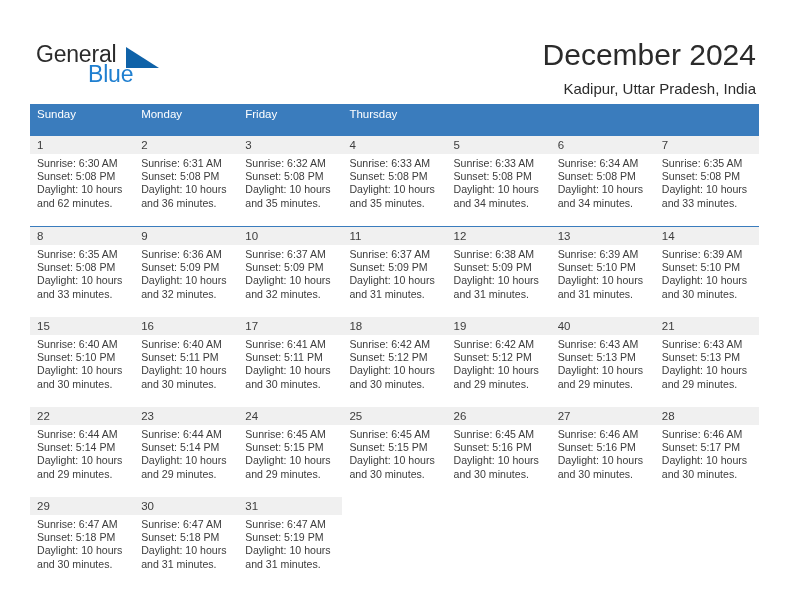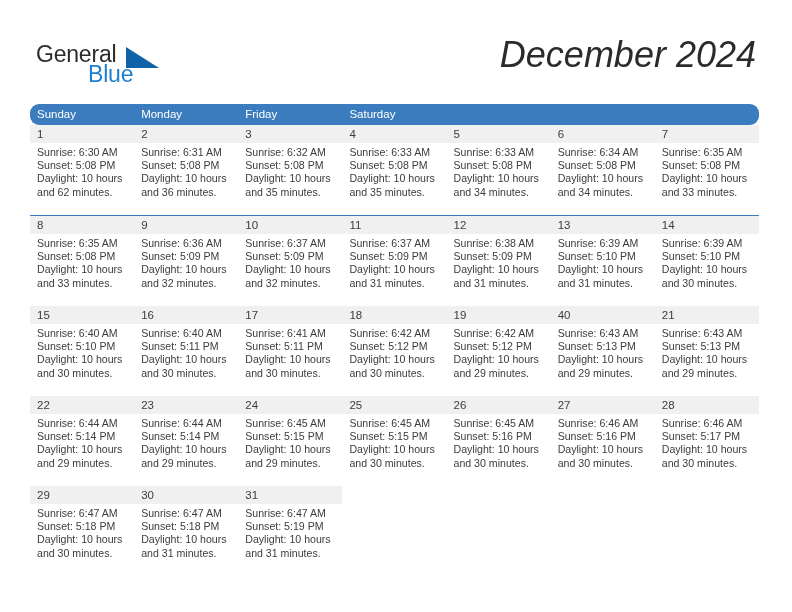--- a/index.html
+++ b/index.html
@@ -58,46 +58,44 @@
     border-top: 21px solid transparent;
   }
 
   .title-block {
     position: absolute;
     right: 36px;
     top: 30px;
     text-align: right;
   }
   .cal-title {
-    font-size: 36px;
+    font-size: 30px;
     color: #2b2b2b;
     line-height: 36px;
     white-space: nowrap;
-    font-style: italic;
   }
   .cal-subtitle {
     margin-top: 7px;
     font-size: 15px;
     color: #2b2b2b;
     line-height: 18px;
     white-space: nowrap;
   }
 
   
   .cal {
     position: absolute;
     left: 30px;
     top: 104px;
     width: 729px;
   }
   .cal-head {
     display: flex;
     background: #3a7cbd;
-    height: 21px;
-    border-radius: 9px;
+    height: 32px;
   }
   .cal-head .hcell {
     width: 104.14px;
     color: #ffffff;
     font-size: 11.5px;
     line-height: 21px;
     padding-left: 7px;
     white-space: nowrap;
   }
 
@@ -139,31 +137,32 @@
   <div class="top">
 
     <div class="logo">
       <span class="logo-general">General</span>
       <span class="logo-tri"></span>
       <span class="logo-blue">Blue</span>
     </div>
 
     <div class="title-block">
       <div class="cal-title">December 2024</div>
+      <div class="cal-subtitle">Kadipur, Uttar Pradesh, India</div>
     </div>
 
   </div>
 
   <div class="cal">
 
     <div class="cal-head">
       <div class="hcell">Sunday</div>
       <div class="hcell">Monday</div>
       <div class="hcell">Friday</div>
-      <div class="hcell">Saturday</div>
+      <div class="hcell">Thursday</div>
     </div>
 
     <div id="weeks-host">
         <div class="week first">
           <div class="daycell">
             <div class="daynum-band">1</div>
             <div class="dayinfo">
               <div>Sunrise: 6:30 AM</div>
               <div>Sunset: 5:08 PM</div>
               <div>Daylight: 10 hours</div>

